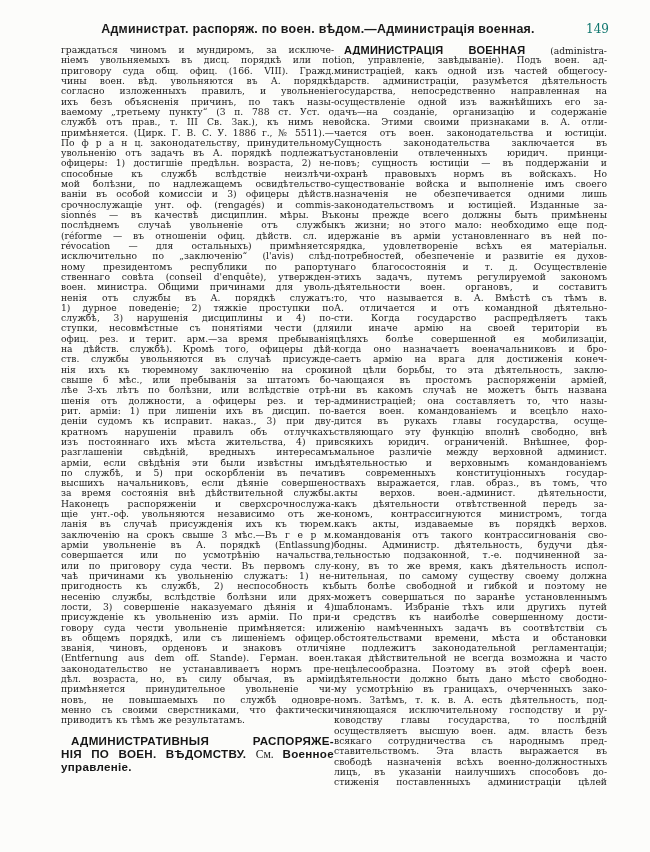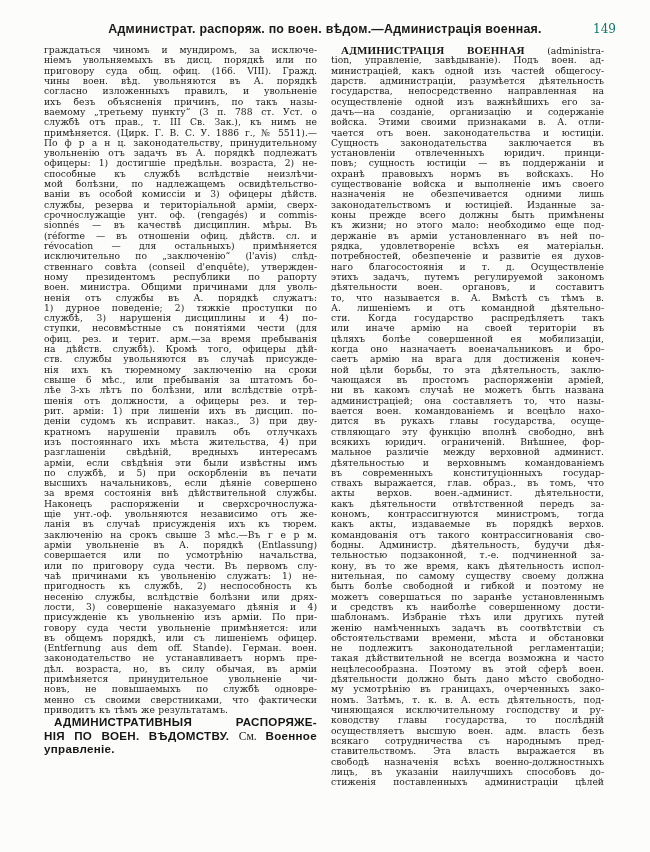--- a/index.html
+++ b/index.html
@@ -11,44 +11,43 @@
   }
   .sheet{
     position:relative;
     width:650px;height:852px;
     background:#fcfcfa;
     color:#1b1b1b;
     overflow:hidden;
   }
   .page-header{
     position:absolute;
-    top:22px;left:60px;width:560px;
+    top:22px;left:53px;width:560px;
     height:16px;
   }
   .header-title{
     position:absolute;left:0;right:30px;
     text-align:center;
     font-family:"Liberation Sans", sans-serif;
     font-weight:bold;
     font-size:12.4px;
     letter-spacing:0.25px;
     color:#191919;
     white-space:nowrap;
   }
   .page-number{
     position:absolute;right:4px;top:0;
     font-family:"DejaVu Serif", serif;
     font-size:12px;
     color:#0f766e;
   }
   .columns{
     position:absolute;
-    top:45px;left:44px;width:560px;bottom:0;
+    top:45px;left:61px;width:560px;bottom:0;
     display:flex;
-    gap:14px;
   }
   .col{
     width:273px;
     overflow:hidden;
   }
   .line{
     height:10.32px;
     line-height:10.32px;
     font-size:9.2px;
     text-align:justify;
@@ -56,38 +55,38 @@
     word-spacing:0.5px;
   }
   
   .line.j::after{
     content:"";
     display:inline-block;
     width:100%;
     height:0;
   }
   .line.ind{ text-indent:10px; }
-  .block-heading{ }
+  .block-heading{ margin-top:8px; }
   .hline{
     height:13.4px;
     line-height:13.4px;
     font-size:11.6px;
   }
   .hb{
     font-family:"Liberation Sans", sans-serif;
     font-weight:bold;
     letter-spacing:0.3px;
     color:#161616;
   }
   .hr{
     font-family:Liberation Serif, serif;
     font-weight:normal;
   }
   .rb{
-    font-family:Liberation Serif, serif;
+    font-family:Liberation Sans, sans-serif;
     font-weight:bold;
     font-size:11px;
     letter-spacing:0.2px;
     color:#161616;
     margin-top:36px;
   }
 </style>
 </head>
 <body>
 
@@ -107,28 +106,28 @@
           <div class="line j">ихъ безъ объясненія причинъ, по такъ назы-</div>
           <div class="line j">ваемому „третьему пункту“ (3 п. 788 ст. Уст. о</div>
           <div class="line j">службѣ отъ прав., т. III Св. Зак.), къ нимъ не</div>
           <div class="line j">примѣняется. (Цирк. Г. В. С. У. 1886 г., № 5511).—</div>
           <div class="line j">По ф р а н ц. законодательству, принудительному</div>
           <div class="line j">увольненію отъ задачъ въ А. порядкѣ подлежатъ</div>
           <div class="line j">офицеры: 1) достигшіе предѣльн. возраста, 2) не-</div>
           <div class="line j">способные къ службѣ вслѣдствіе неизлѣчи-</div>
           <div class="line j">мой болѣзни, по надлежащемъ освидѣтельство-</div>
           <div class="line j">ваніи въ особой комиссіи и 3) офицеры дѣйств.</div>
-          <div class="line j">службы, резерва и територіальной арміи, сверх-</div>
           <div class="line j">срочнослужащіе унт. оф. (rengagés) и commis-</div>
           <div class="line j">sionnés — въ качествѣ дисциплин. мѣры. Въ</div>
+          <div class="line j">послѣднемъ случаѣ увольненіе отъ службы</div>
           <div class="line j">(réforme — въ отношеніи офиц. дѣйств. сл. и</div>
           <div class="line j">révocation — для остальныхъ) примѣняется</div>
           <div class="line j">исключительно по „заключенію“ (l'avis) слѣд-</div>
+          <div class="line j">ному президентомъ республики по рапорту</div>
           <div class="line j">ственнаго совѣта (conseil d'enquête), утвержден-</div>
-          <div class="line j">ному президентомъ республики по рапорту</div>
           <div class="line j">воен. министра. Общими причинами для уволь-</div>
           <div class="line j">ненія отъ службы въ А. порядкѣ служатъ:</div>
           <div class="line j">1) дурное поведеніе; 2) тяжкіе проступки по</div>
           <div class="line j">службѣ, 3) нарушенія дисциплины и 4) по-</div>
           <div class="line j">ступки, несовмѣстные съ понятіями чести (для</div>
           <div class="line j">офиц. рез. и терит. арм.—за время пребыванія</div>
           <div class="line j">на дѣйств. службѣ). Кромѣ того, офицеры дѣй-</div>
           <div class="line j">ств. службы увольняются въ случаѣ присужде-</div>
           <div class="line j">нія ихъ къ тюремному заключенію на сроки</div>
           <div class="line j">свыше 6 мѣс., или пребыванія за штатомъ бо-</div>
@@ -150,20 +149,21 @@
           <div class="line j">арміи увольненіе въ А. порядкѣ (Entlassung)</div>
           <div class="line j">совершается или по усмотрѣнію начальства,</div>
           <div class="line j">или по приговору суда чести. Въ первомъ слу-</div>
           <div class="line j">чаѣ причинами къ увольненію служатъ: 1) не-</div>
           <div class="line j">пригодность къ службѣ, 2) неспособность къ</div>
           <div class="line j">несенію службы, вслѣдствіе болѣзни или дрях-</div>
           <div class="line j">лости, 3) совершеніе наказуемаго дѣянія и 4)</div>
           <div class="line j">присужденіе къ увольненію изъ арміи. По при-</div>
           <div class="line j">говору суда чести увольненіе примѣняется: или</div>
           <div class="line j">въ общемъ порядкѣ, или съ лишеніемъ офицер.</div>
+          <div class="line j">званія, чиновъ, орденовъ и знаковъ отличія</div>
           <div class="line j">(Entfernung aus dem off. Stande). Герман. воен.</div>
           <div class="line j">законодательство не устанавливаетъ нормъ пре-</div>
           <div class="line j">дѣл. возраста, но, въ силу обычая, въ арміи</div>
           <div class="line j">примѣняется принудительное увольненіе чи-</div>
           <div class="line j">новъ, не повышаемыхъ по службѣ одновре-</div>
           <div class="line j">менно съ своими сверстниками, что фактически</div>
           <div class="line">приводитъ къ тѣмъ же результатамъ.</div>
         </div>
         <div class="block-heading">
           <div class="line hline ind j"><span class="hb">АДМИНИСТРАТИВНЫЯ РАСПОРЯЖЕ-</span></div>
@@ -191,21 +191,21 @@
           <div class="line j">законодательствомъ и юстиціей. Изданные за-</div>
           <div class="line j">коны прежде всего должны быть примѣнены</div>
           <div class="line j">къ жизни; но этого мало: необходимо еще под-</div>
           <div class="line j">держаніе въ арміи установленнаго въ ней по-</div>
           <div class="line j">рядка, удовлетвореніе всѣхъ ея матеріальн.</div>
           <div class="line j">потребностей, обезпеченіе и развитіе ея духов-</div>
           <div class="line j">наго благосостоянія и т. д. Осуществленіе</div>
           <div class="line j">этихъ задачъ, путемъ регулируемой закономъ</div>
           <div class="line j">дѣятельности воен. органовъ, и составитъ</div>
           <div class="line j">то, что называется в. А. Вмѣстѣ съ тѣмъ в.</div>
-          <div class="line j">А. лишеніемъ и отъ командной дѣятельно-</div>
+          <div class="line j">А. отличается и отъ командной дѣятельно-</div>
           <div class="line j">сти. Когда государство распредѣляетъ такъ</div>
           <div class="line j">или иначе армію на своей територіи въ</div>
           <div class="line j">цѣляхъ болѣе совершенной ея мобилизаціи,</div>
           <div class="line j">когда оно назначаетъ военачальниковъ и бро-</div>
           <div class="line j">саетъ армію на врага для достиженія конеч-</div>
           <div class="line j">ной цѣли борьбы, то эта дѣятельность, заклю-</div>
           <div class="line j">чающаяся въ простомъ распоряженіи арміей,</div>
           <div class="line j">ни въ какомъ случаѣ не можетъ быть названа</div>
           <div class="line j">администраціей; она составляетъ то, что назы-</div>
           <div class="line j">вается воен. командованіемъ и всецѣло нахо-</div>
@@ -220,22 +220,22 @@
           <div class="line j">какъ дѣятельности отвѣтственной передъ за-</div>
           <div class="line j">кономъ, контрассигнуются министромъ, тогда</div>
           <div class="line j">какъ акты, издаваемые въ порядкѣ верхов.</div>
           <div class="line j">командованія отъ такого контрассигнованія сво-</div>
           <div class="line j">бодны. Администр. дѣятельность, будучи дѣя-</div>
           <div class="line j">тельностью подзаконной, т.-е. подчиненной за-</div>
           <div class="line j">кону, въ то же время, какъ дѣятельность испол-</div>
           <div class="line j">нительная, по самому существу своему должна</div>
           <div class="line j">быть болѣе свободной и гибкой и поэтому не</div>
           <div class="line j">можетъ совершаться по заранѣе установленнымъ</div>
+          <div class="line j">шаблонамъ. Избраніе тѣхъ или другихъ путей</div>
           <div class="line j">и средствъ къ наиболѣе совершенному дости-</div>
-          <div class="line j">шаблонамъ. Избраніе тѣхъ или другихъ путей</div>
           <div class="line j">женію намѣченныхъ задачъ въ соотвѣтствіи съ</div>
           <div class="line j">обстоятельствами времени, мѣста и обстановки</div>
           <div class="line j">не подлежитъ законодательной регламентаціи;</div>
           <div class="line j">такая дѣйствительной не всегда возможна и часто</div>
           <div class="line j">нецѣлесообразна. Поэтому въ этой сферѣ воен.</div>
           <div class="line j">дѣятельности должно быть дано мѣсто свободно-</div>
           <div class="line j">му усмотрѣнію въ границахъ, очерченныхъ зако-</div>
           <div class="line j">номъ. Затѣмъ, т. к. в. А. есть дѣятельность, под-</div>
           <div class="line j">чиняющаяся исключительному господству и ру-</div>
           <div class="line j">ководству главы государства, то послѣдній</div>

